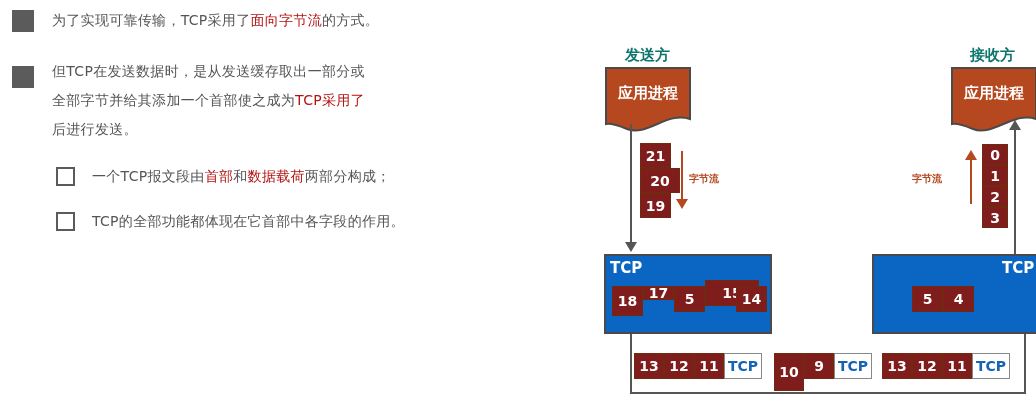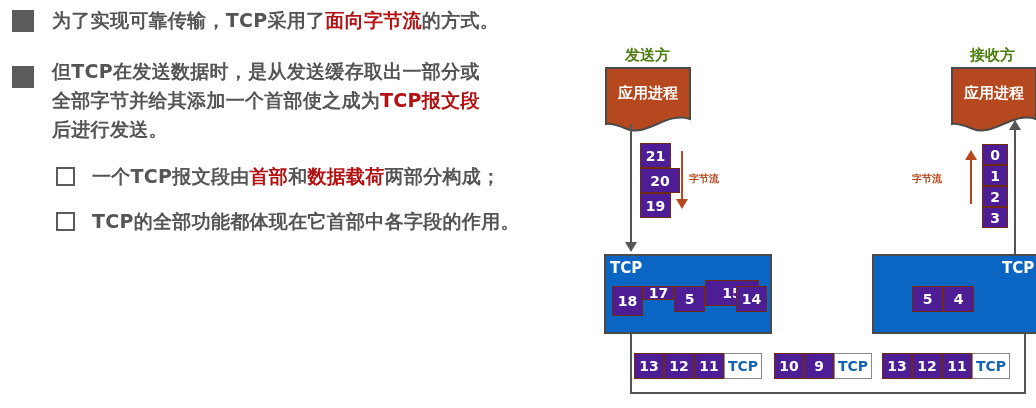--- a/index.html
+++ b/index.html
@@ -1,49 +1,49 @@
 <!DOCTYPE html>
 <html><head>
 <meta charset="utf-8">
 <style>
   * { margin:0; padding:0; box-sizing:border-box; }
   html, body { width:1036px; height:408px; background:#ffffff; overflow:hidden; }
   body { position:relative; font-family:"DejaVu Sans","Liberation Sans",sans-serif; color:#555555; }
 
   .bullet-sq { position:absolute; width:22px; height:22px; background:#5b5b5b; }
   .check-sq { position:absolute; width:19px; height:19px; border:2.5px solid #5b5b5b; background:#fff; }
-  .txt { position:absolute; font-size:19px; font-weight:bold; color:#555; white-space:nowrap; line-height:32px; letter-spacing:0.3px; }
+  .txt { position:absolute; font-size:14px; font-weight:normal; color:#555; white-space:nowrap; line-height:32px; letter-spacing:0.3px; }
   .red { color:#b31212; }
 
-  .label { position:absolute; font-size:15px; font-weight:bold; color:#4d7c0f; white-space:nowrap; }
+  .label { position:absolute; font-size:15px; font-weight:bold; color:#0f766e; white-space:nowrap; }
   .proc { position:absolute; width:86px; height:72px; }
   .proc svg { position:absolute; left:0; top:0; }
   .proc span { position:absolute; left:0; right:0; top:17px; text-align:center; color:#fff; font-weight:bold; font-size:15px; }
 
-  .cell { position:absolute; background:#4c1d95; border:1px solid #6f2a10; color:#fff; font-weight:bold; font-size:14px;
+  .cell { position:absolute; background:#7f1d1d; border:1px solid #6f2a10; color:#fff; font-weight:bold; font-size:14px;
           display:flex; align-items:center; justify-content:center; }
   .cellw { position:absolute; background:#fff; border:1px solid #888; color:#1463b4; font-weight:bold; font-size:14px;
           display:flex; align-items:center; justify-content:center; }
 
   .tcpbox { position:absolute; background:#0a66c2; border:2px solid #4a4a4a; }
   .tcplabel { position:absolute; color:#fff; font-weight:bold; font-size:15px; }
 
   .line { position:absolute; background:#555; }
   .stream { position:absolute; font-size:10px; font-weight:bold; color:#b5481e; white-space:nowrap; }
 </style>
 </head>
 <body>
 
 <div id="text-area">
   <div class="bullet-sq" style="left:12px;top:10px;"></div>
   <div class="txt" style="left:52px;top:4px;" id="b1"><span>为了实现可靠传输，TCP采用了</span><span class="red">面向字节流</span><span>的方式。</span></div>
 
   <div class="bullet-sq" style="left:12px;top:66px;"></div>
   <div class="txt" style="left:52px;top:55px;" id="b2l0"><span>但TCP在发送数据时，是从发送缓存取出一部分或</span></div>
-  <div class="txt" style="left:52px;top:84px;" id="b2l1"><span>全部字节并给其添加一个首部使之成为</span><span class="red">TCP报文段</span></div>
+  <div class="txt" style="left:52px;top:84px;" id="b2l1"><span>全部字节并给其添加一个首部使之成为</span><span class="red">TCP采用了</span></div>
   <div class="txt" style="left:52px;top:113px;text-align:right;" id="b2l2"><span>后进行发送。</span></div>
 
   <div class="check-sq" style="left:56px;top:167px;"></div>
   <div class="txt" style="left:92px;top:160px;" id="s0"><span>一个TCP报文段由</span><span class="red">首部</span><span>和</span><span class="red">数据载荷</span><span>两部分构成；</span></div>
 
   <div class="check-sq" style="left:56px;top:212px;"></div>
   <div class="txt" style="left:92px;top:205px;" id="s1"><span>TCP的全部功能都体现在它首部中各字段的作用。</span></div>
 </div>
 
 <div id="diagram">
@@ -85,21 +85,21 @@
   <div class="line" style="left:630px;top:392px;width:396px;height:2px;"></div>
   <div class="line" style="left:1024px;top:334px;width:2px;height:60px;"></div>
   <div id="segs">
       <div>
         <div class="cell" style="left: 634px; top: 353px; width: 30px; height: 26px;">13</div>
         <div class="cell" style="left: 664px; top: 353px; width: 30px; height: 26px;">12</div>
         <div class="cell" style="left: 694px; top: 353px; width: 30px; height: 26px;">11</div>
         <div class="cellw" style="left: 724px; top: 353px; width: 38px; height: 26px;">TCP</div>
       </div>
       <div>
-        <div class="cell" style="left: 774px; top: 353px; width: 30px; height: 26px;">10</div>
+        <div class="cell" style="left: 774px; top: 353px; width: 30px; height: 38px;">10</div>
         <div class="cell" style="left: 804px; top: 353px; width: 30px; height: 26px;">9</div>
         <div class="cellw" style="left: 834px; top: 353px; width: 38px; height: 26px;">TCP</div>
       </div>
       <div>
         <div class="cell" style="left: 882px; top: 353px; width: 30px; height: 26px;">13</div>
         <div class="cell" style="left: 912px; top: 353px; width: 30px; height: 26px;">12</div>
         <div class="cell" style="left: 942px; top: 353px; width: 30px; height: 26px;">11</div>
         <div class="cellw" style="left: 972px; top: 353px; width: 38px; height: 26px;">TCP</div>
       </div>
     </div>

